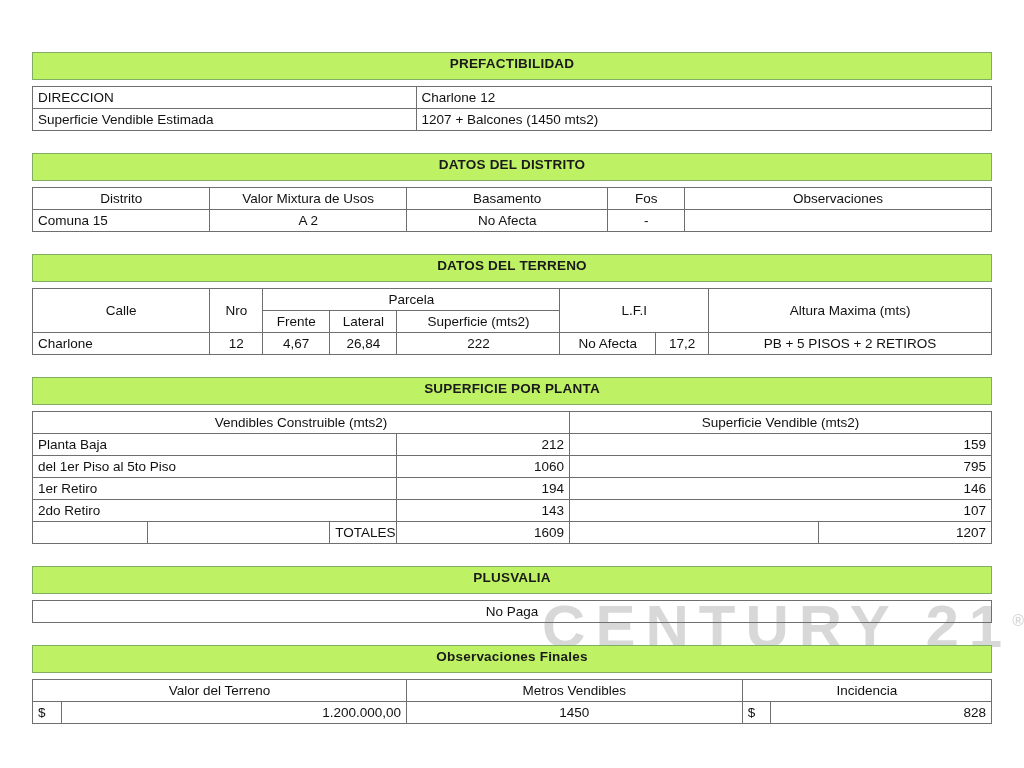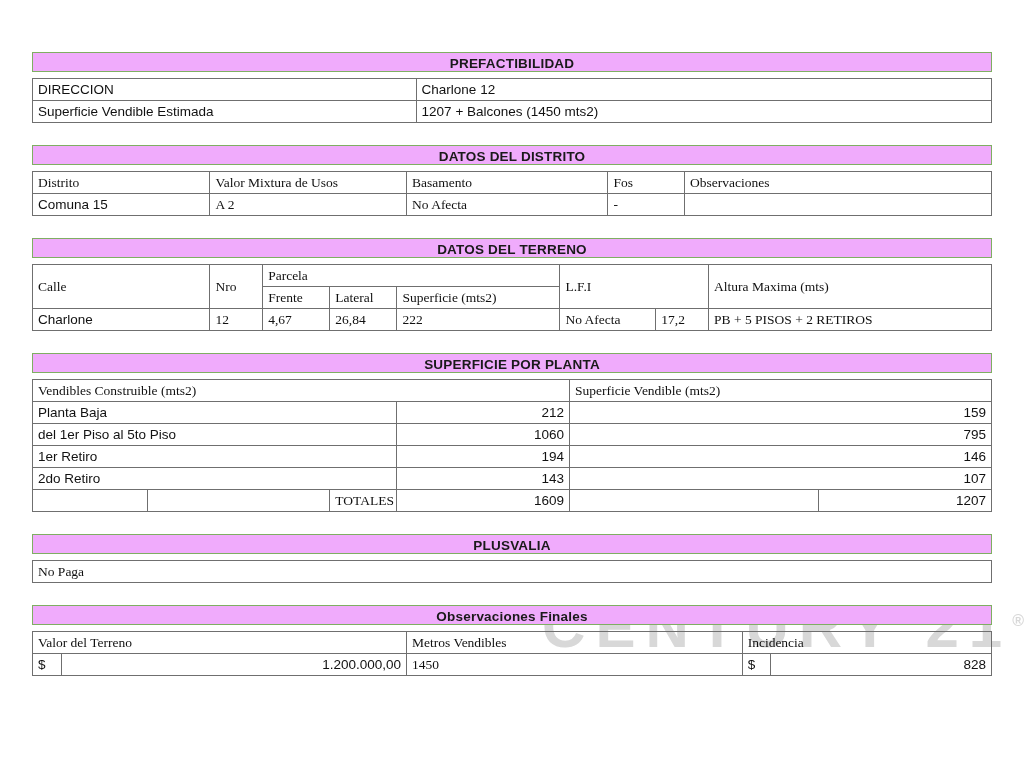--- a/index.html
+++ b/index.html
@@ -41,47 +41,47 @@
   }
 
   #sheet {
     position: relative;
     z-index: 1;
     padding: 52px 32px 0 32px;
     box-sizing: border-box;
   }
 
   .band {
-    background: #f0abfc;
+    background: #bef264;
     border: 1px solid #7fae63;
     text-align: center;
     font-weight: bold;
     font-size: 13.5px;
     color: #1a1a1a;
-    padding: 3px 0 0 0;
+    padding: 3px 0 8px 0;
     letter-spacing: 0.2px;
   }
 
   table.grid {
     border-collapse: collapse;
     width: 100%;
     table-layout: fixed;
   }
   table.grid td, table.grid th {
     border: 1px solid #6f6f6f;
     padding: 2px 5px;
     font-weight: normal;
     font-size: 13.5px;
     vertical-align: middle;
     height: 22px;
     box-sizing: border-box;
     overflow: hidden;
     white-space: nowrap;
   }
-  td.c, th.c { text-align: left; font-family: Liberation Serif, serif; }
+  td.c, th.c { text-align: center; }
   td.r { text-align: right; }
   td.l { text-align: left; }
   td.nb { border: none; }
   .blockgap { height: 22px; }
   .tinygap { height: 6px; }
 </style>
 </head>
 <body>
 
 <div id="watermark">

